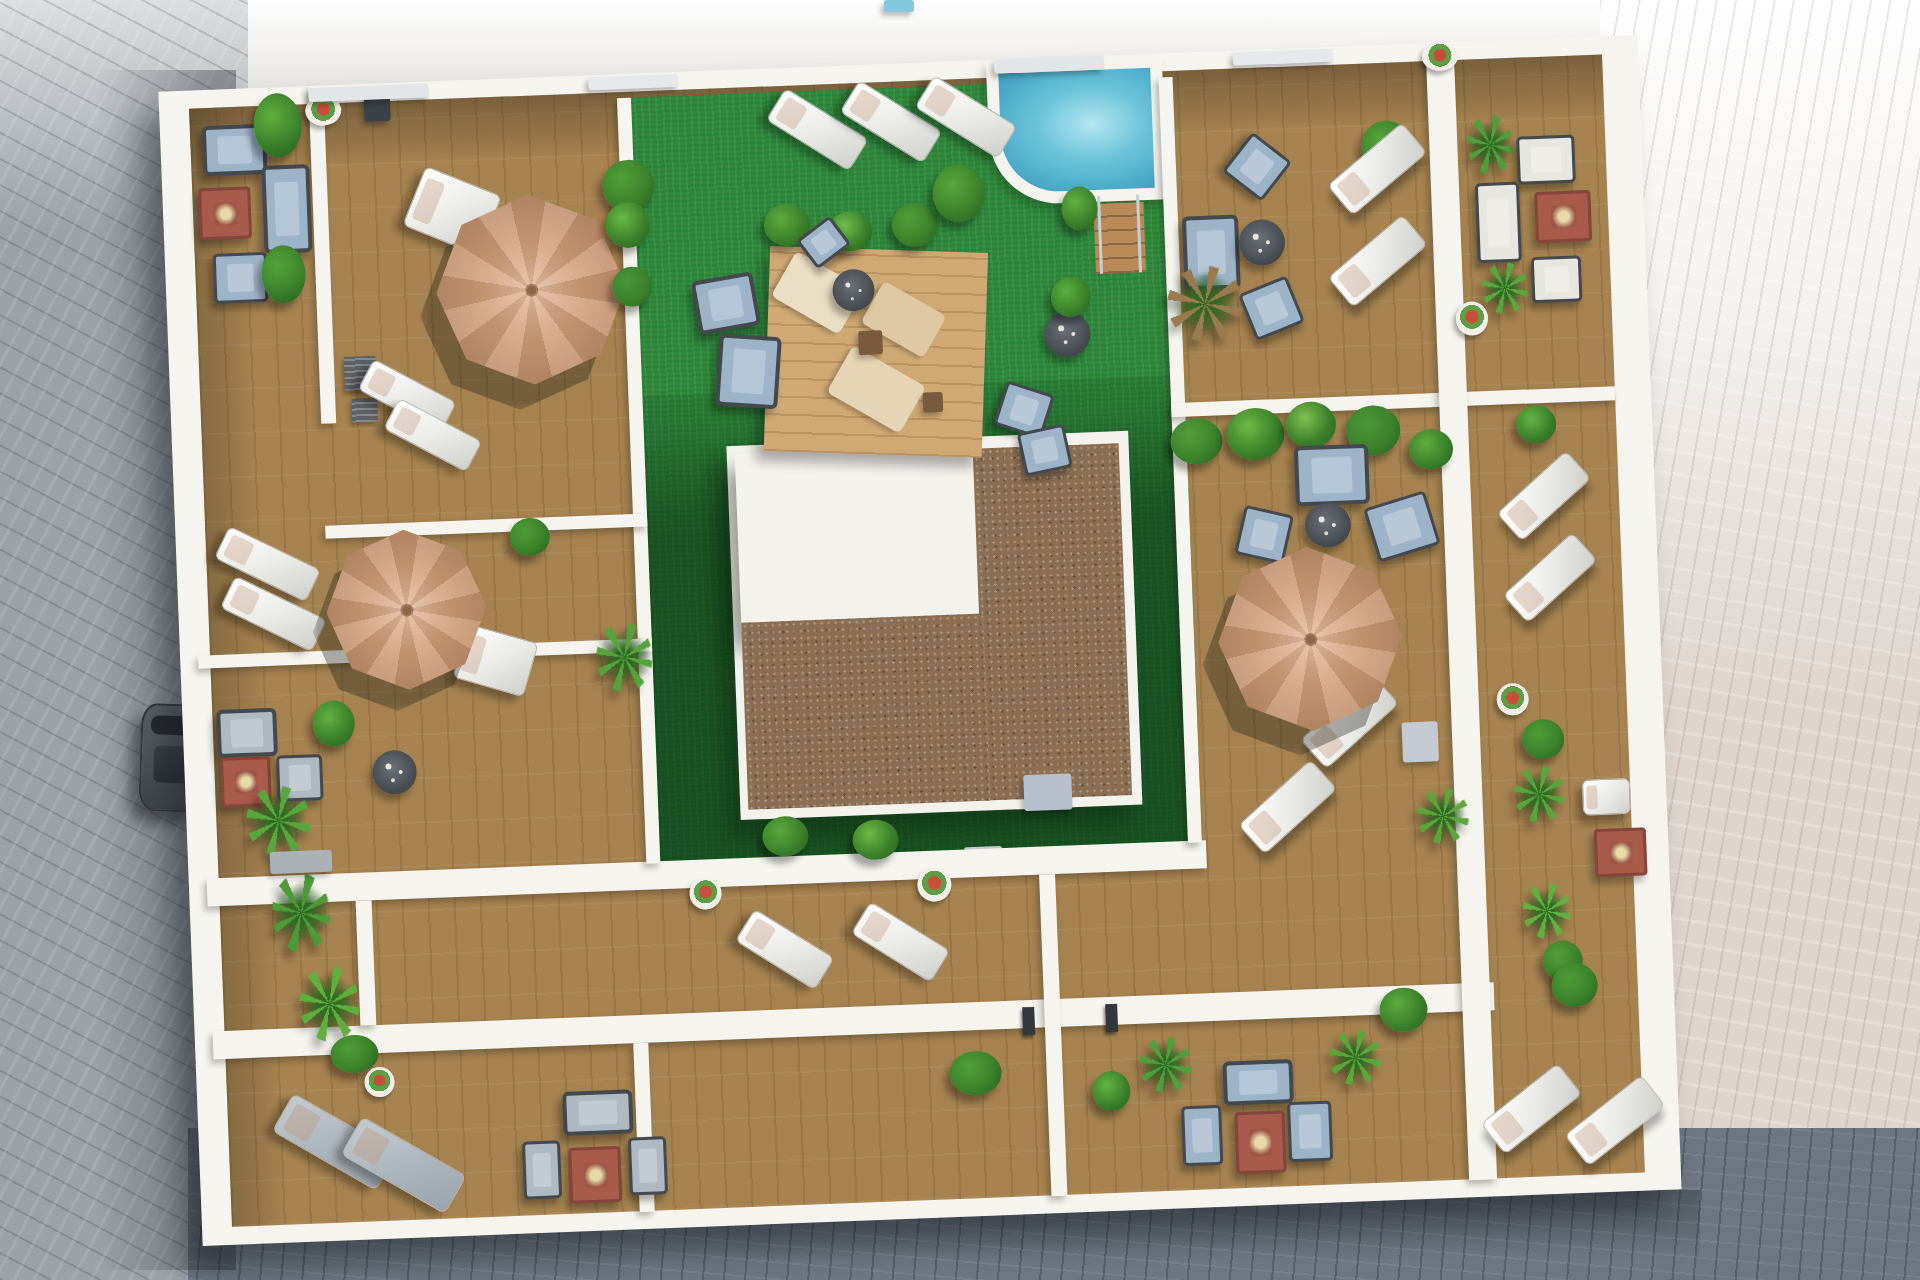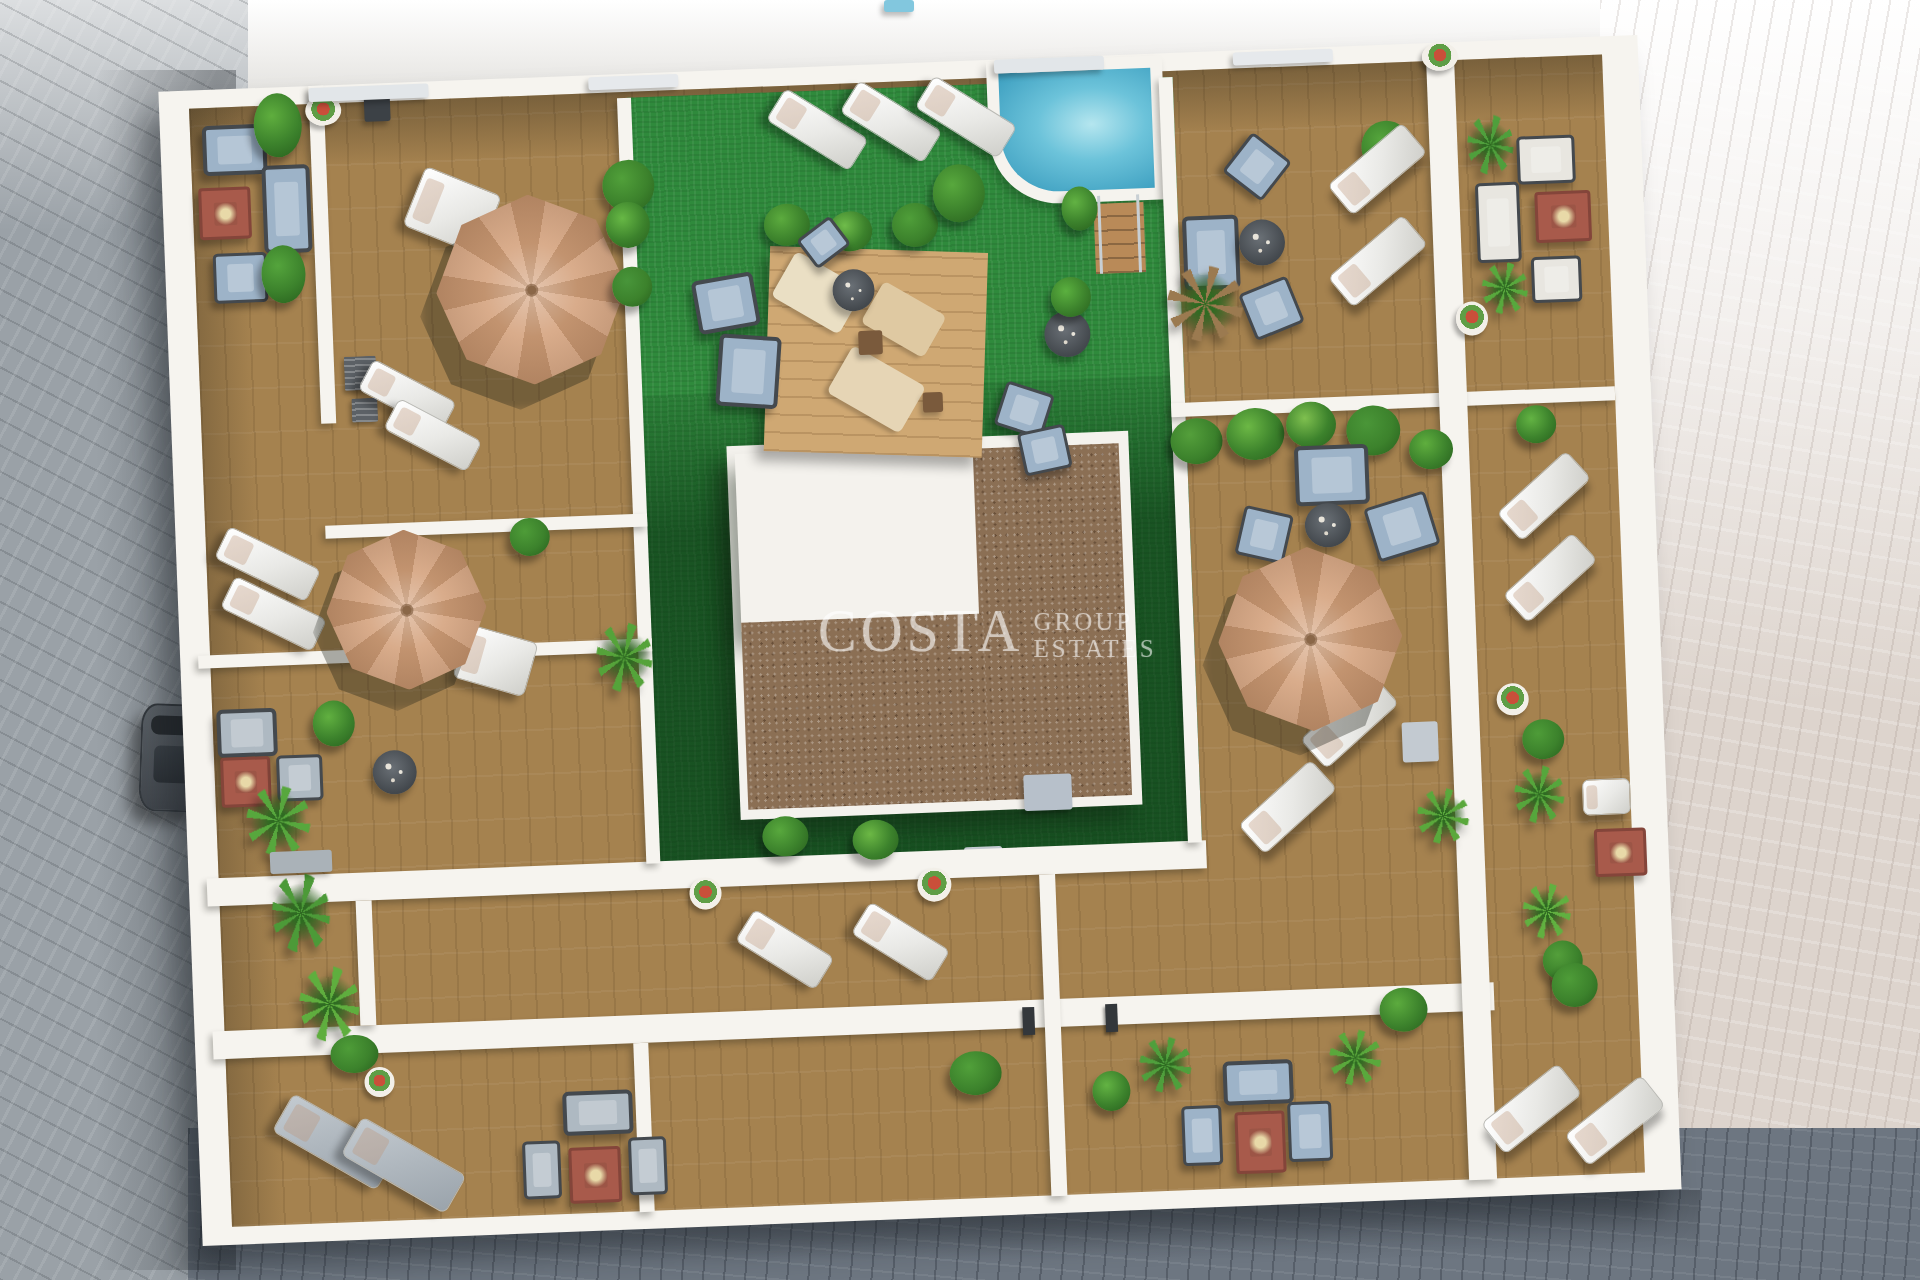--- a/index.html
+++ b/index.html
@@ -286,20 +286,13 @@
       <div class="it t-palm" style="left: 1133px; top: 983px; width: 52px; height: 56px; --c: #5aa83c;"></div>
       <div class="it t-plant" style="left: 1185px; top: 943px; width: 48px; height: 44px; --c: #5cab3e;"></div>
       <div class="it t-plant" style="left: 1358px; top: 925px; width: 46px; height: 44px; --c: #4e9c38;"></div>
       <div class="it t-lounger" style="left: 1284px; top: 1049px; width: 96px; height: 38px; transform: rotate(-36deg);"></div>
       <div class="it t-lounger" style="left: 1367px; top: 1064px; width: 96px; height: 38px; transform: rotate(-36deg);"></div>
       <div class="it t-box" style="left: 150px; top: 2px; width: 120px; height: 14px; background: rgb(226, 230, 233);"></div>
       <div class="it t-box" style="left: 430px; top: 2px; width: 90px; height: 13px; background: rgb(230, 233, 236);"></div>
       <div class="it t-box" style="left: 836px; top: 0px; width: 110px; height: 14px; background: rgb(226, 230, 233);"></div>
       <div class="it t-box" style="left: 1075px; top: 2px; width: 100px; height: 13px; background: rgb(230, 233, 236);"></div>
     </div>
-  <div id="watermark">
-    <span id="wm-brand">COSTA</span>
-    <span class="wm-col">
-      <span>GROUP</span>
-      <span>ESTATES</span>
-    </span>
-  </div>
 </div>
 
 </body></html>

